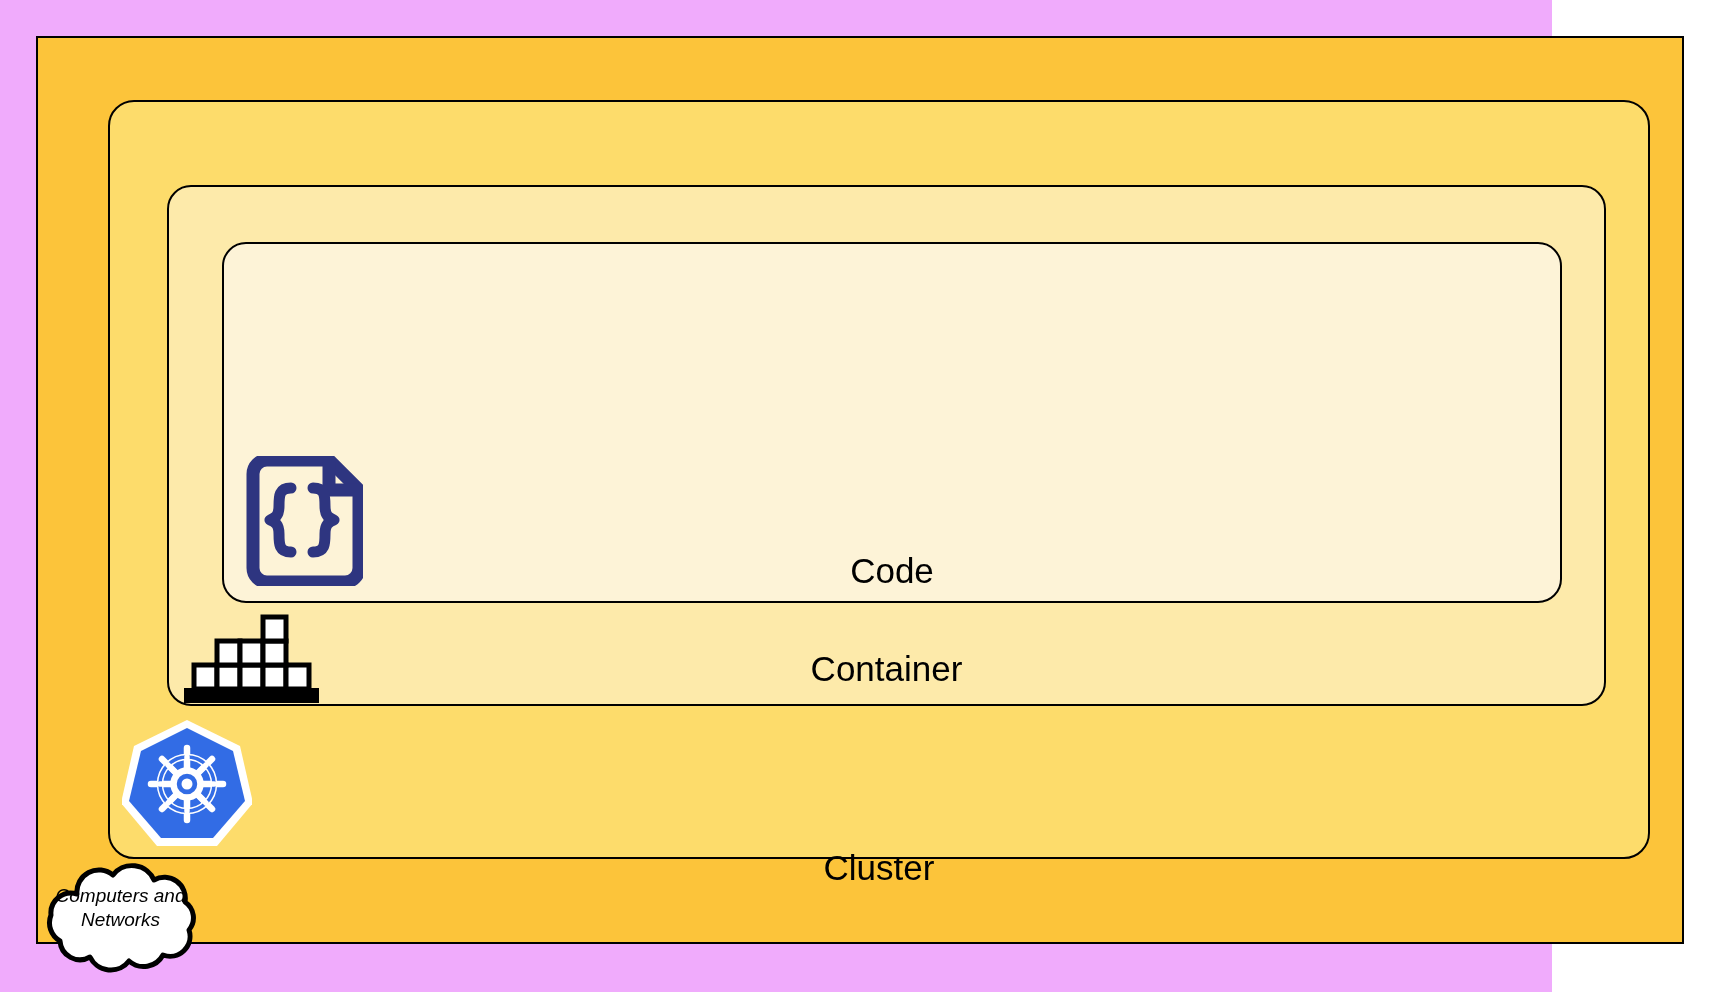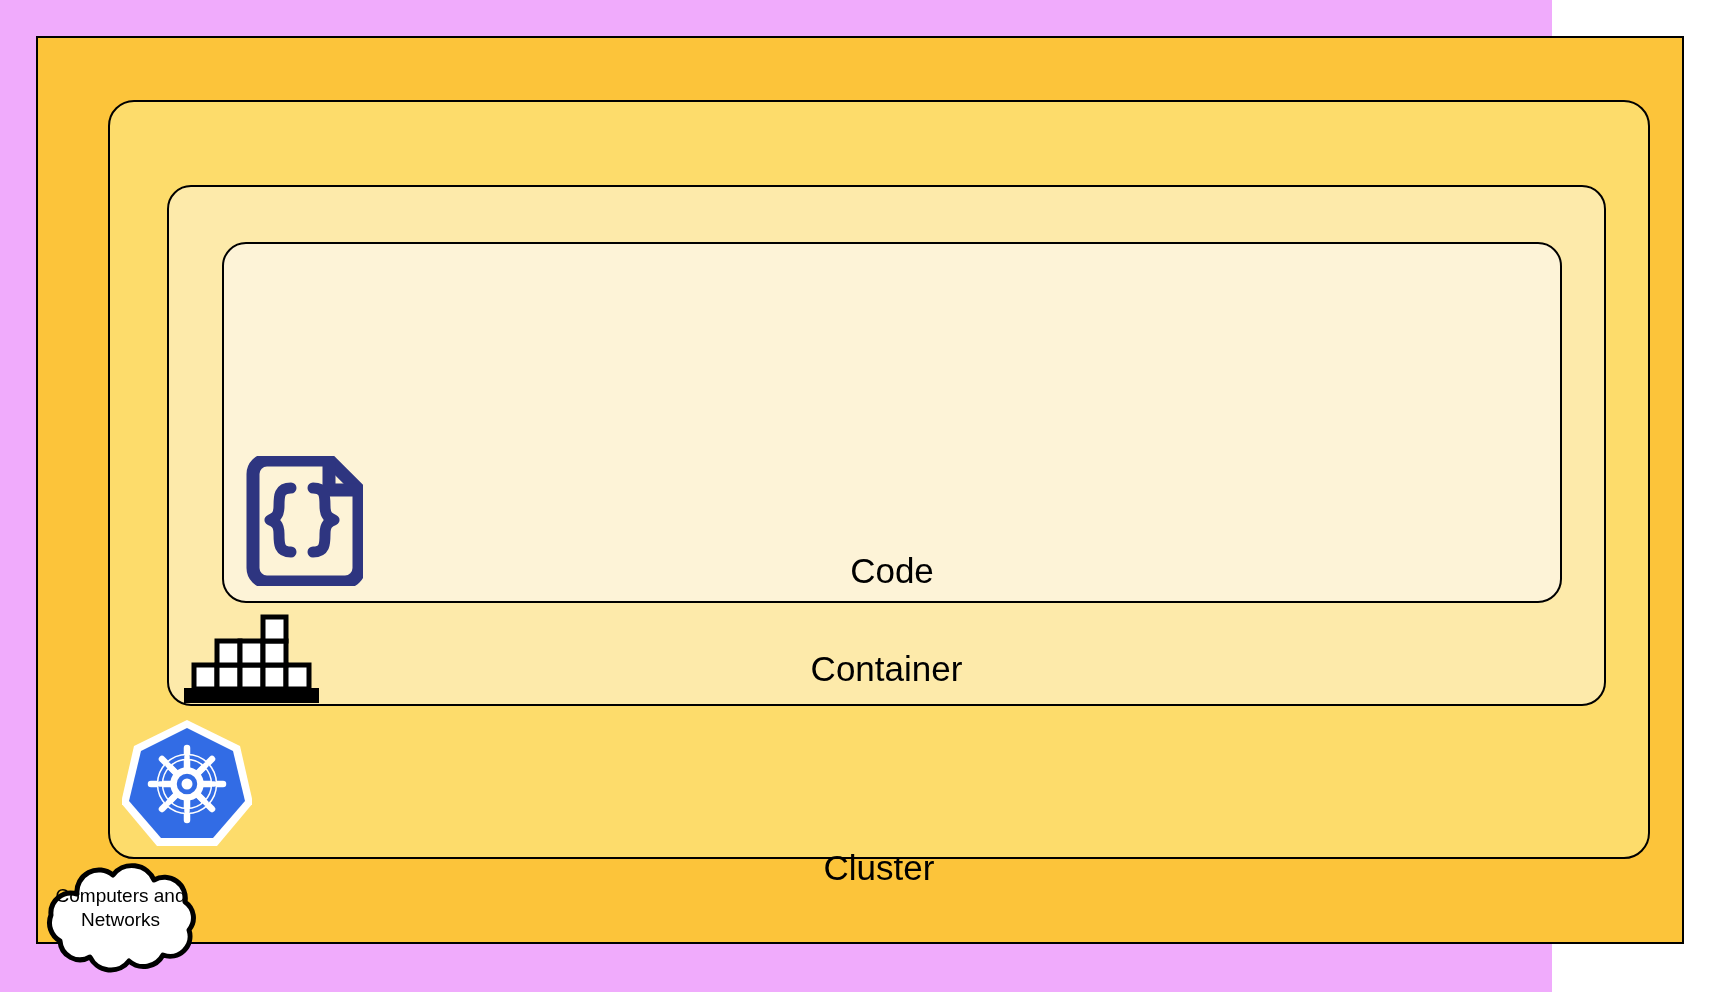--- a/index.html
+++ b/index.html
@@ -138,20 +138,21 @@
     left: 33px;
     top: 884px;
     width: 175px;
     text-align: center;
     font-size: 19px;
     line-height: 1.25;
     color: #000000;
     white-space: pre-line;
     font-family: "Liberation Sans", sans-serif;
     pointer-events: none;
+    font-style: italic;
   }
 </style>
 </head>
 <body>
 
 <div id="stage">
 
   <div class="layer layer-datacenter"></div>
 
   <div class="layer layer-cluster"></div>

